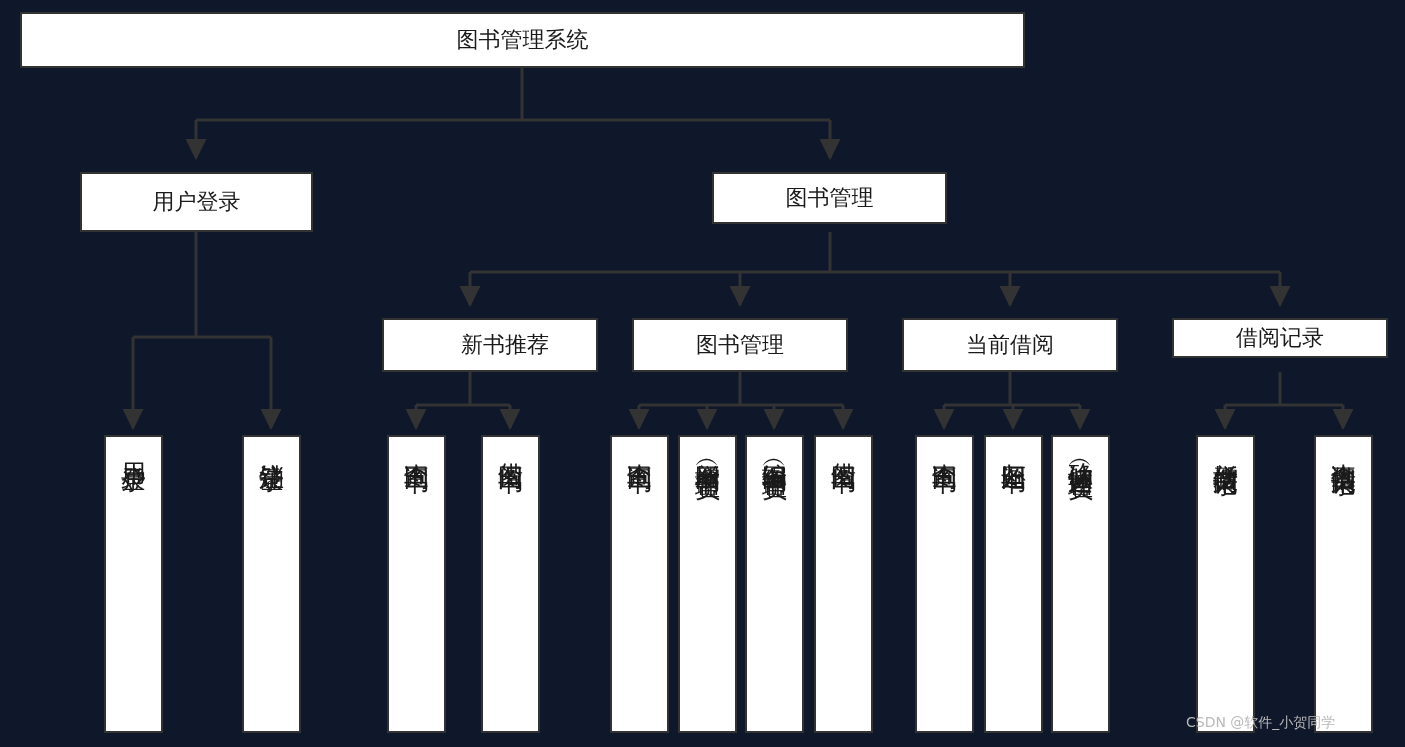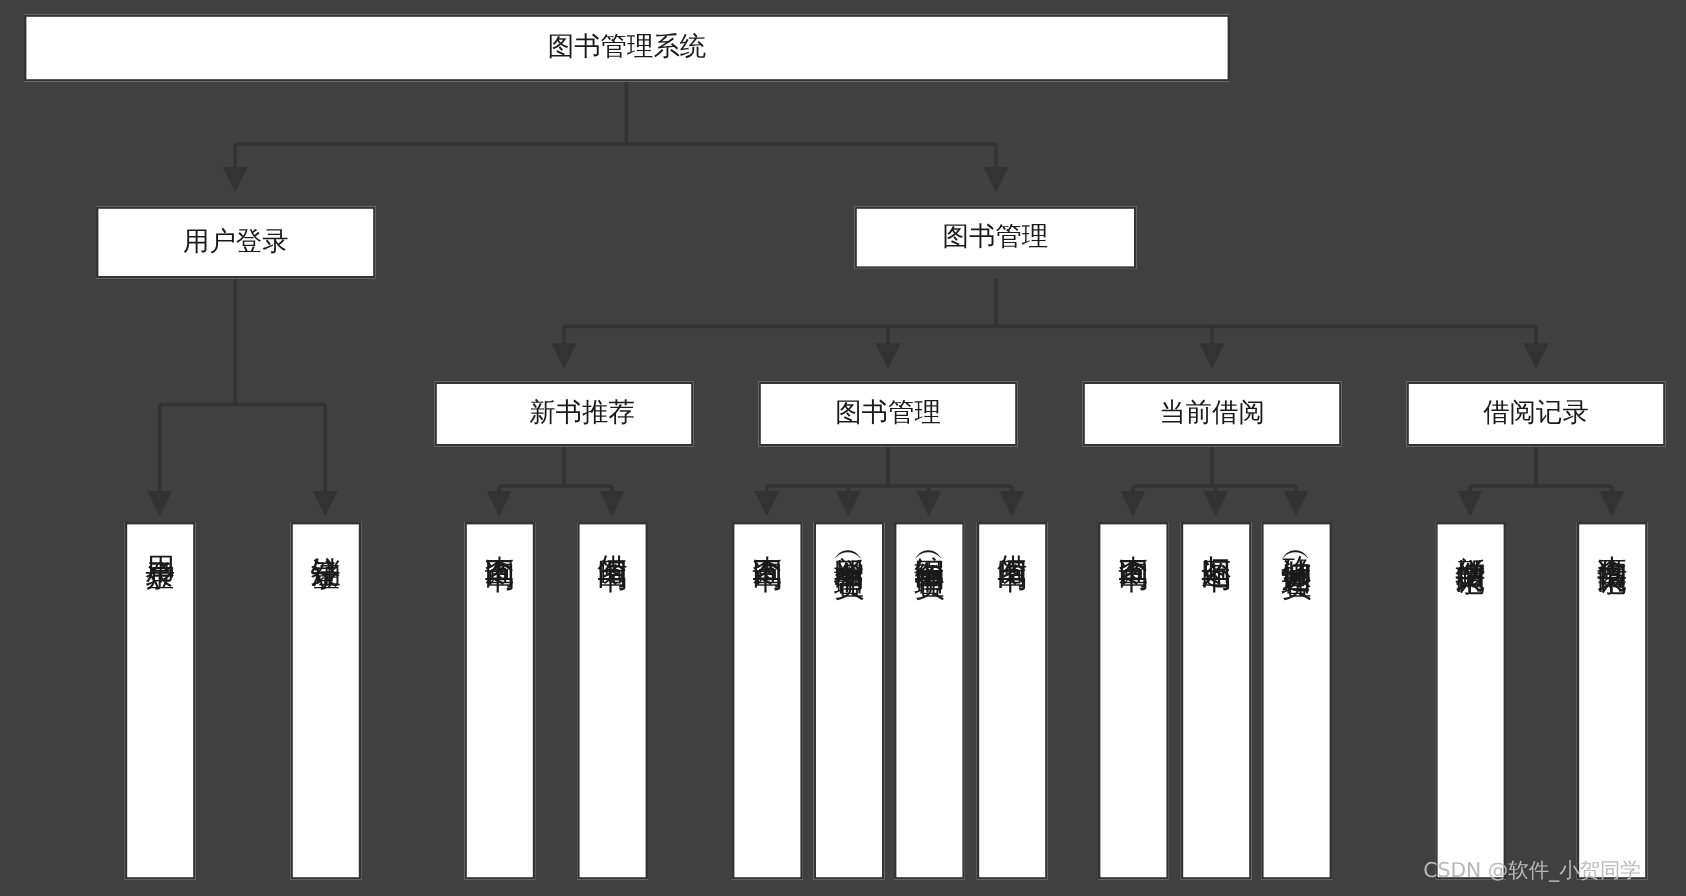--- a/index.html
+++ b/index.html
@@ -8,21 +8,21 @@
     padding: 0;
     background: #ffffff;
   }
   body {
     font-family: "DejaVu Sans", "Liberation Sans", sans-serif;
   }
   #diagram-root {
     position: relative;
     width: 1405px;
     height: 747px;
-    background: #404040;
+    background: #0f172a;
     overflow: hidden;
   }
   svg.connectors {
     position: absolute;
     left: 0;
     top: 0;
     width: 1405px;
     height: 747px;
   }
   .node {
@@ -53,21 +53,21 @@
   .node.vert .node-label {
     writing-mode: vertical-rl;
     text-orientation: upright;
     font-size: 25px;
     letter-spacing: 2px;
     line-height: 1;
   }
   .watermark {
     position: absolute;
     color: #b9b9b9;
-    font-size: 17px;
+    font-size: 14px;
     white-space: nowrap;
     z-index: 5;
     left: 1186px;
     top: 714px;
   }
 </style>
 </head>
 <body>
 
 <div id="diagram-root">
@@ -127,33 +127,33 @@
   </div>
 
   <div class="node horiz" style="left:80px; top:172px; width:233px; height:60px;">
     <span class="node-label">用户登录</span>
   </div>
 
   <div class="node horiz" style="left:712px; top:172px; width:235px; height:52px;">
     <span class="node-label">图书管理</span>
   </div>
 
-  <div class="node horiz" style="left:362px; top:318px; width:216px; height:54px;padding-left:30px;">
+  <div class="node horiz" style="left:382px; top:318px; width:216px; height:54px;padding-left:30px;">
     <span class="node-label">新书推荐</span>
   </div>
 
   <div class="node horiz" style="left:632px; top:318px; width:216px; height:54px;">
     <span class="node-label">图书管理</span>
   </div>
 
   <div class="node horiz" style="left:902px; top:318px; width:216px; height:54px;">
     <span class="node-label">当前借阅</span>
   </div>
 
-  <div class="node horiz" style="left:1172px; top:318px; width:216px; height:54px;">
+  <div class="node horiz" style="left:1172px; top:318px; width:216px; height:40px;">
     <span class="node-label">借阅记录</span>
   </div>
 
   <div class="node vert" style="left:104px; top:435px; width:59px; height:298px;">
     <span class="node-label">用户登录</span>
   </div>
 
   <div class="node vert" style="left:242px; top:435px; width:59px; height:298px;">
     <span class="node-label">注销登录</span>
   </div>

